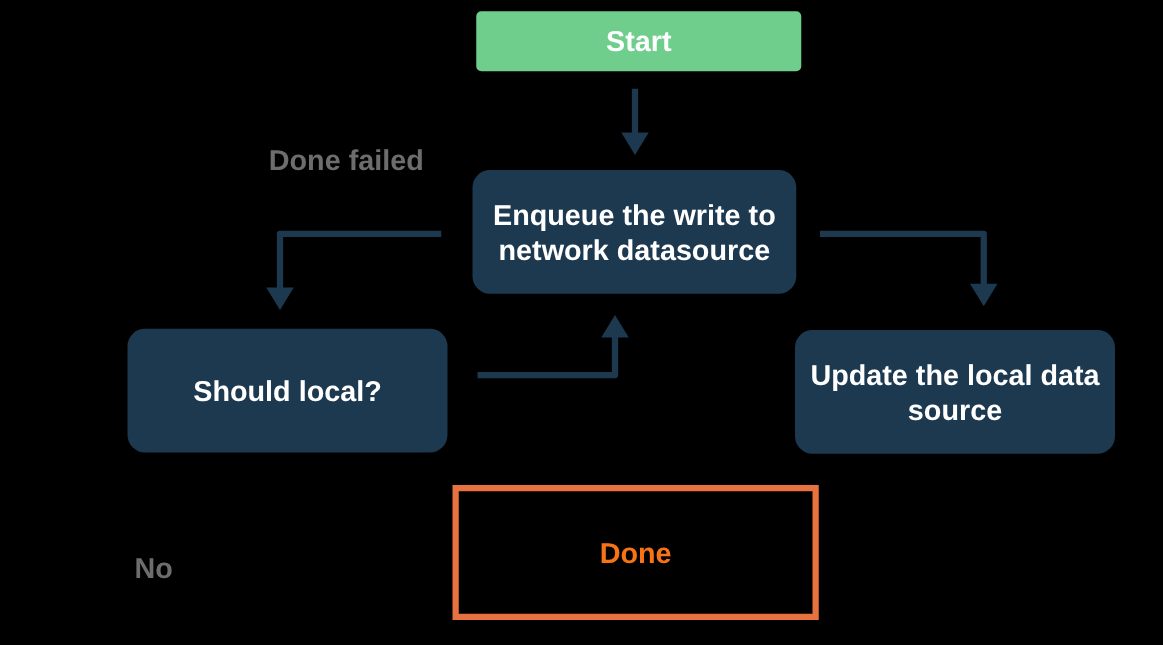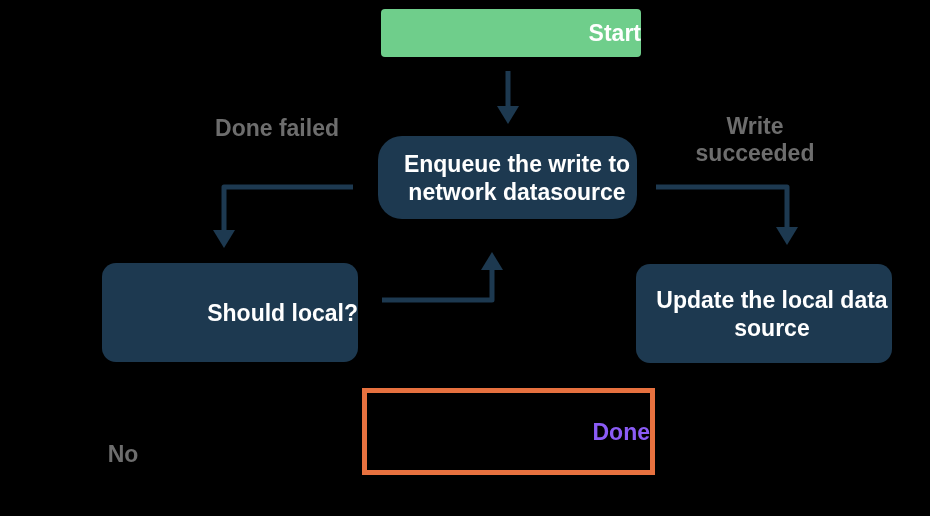--- a/index.html
+++ b/index.html
@@ -19,61 +19,61 @@
     position: absolute;
     left: 0;
     top: 0;
     width: 930px;
     height: 516px;
   }
   .node {
     position: absolute;
     display: flex;
     align-items: center;
-    justify-content: flex-end;
+    justify-content: center;
     text-align: center;
     font-weight: 700;
     font-size: 23px;
     line-height: 28px;
     color: #ffffff;
     box-sizing: border-box;
   }
   .node .label-inner {
     max-width: 240px;
   }
   .node-start {
     left: 381px; top: 9px;
     width: 260px; height: 48px;
     background: #6FCE8B;
     border-radius: 4px;
   }
   .node-enqueue {
     left: 378px; top: 136px;
-    width: 259px; height: 83px;
+    width: 259px; height: 99px;
     background: #1D3950;
-    border-radius: 24px;
+    border-radius: 14px;
   }
   .node-should-retry {
     left: 102px; top: 263px;
     width: 256px; height: 99px;
     background: #1D3950;
     border-radius: 14px;
   }
   .node-update-local {
     left: 636px; top: 264px;
     width: 256px; height: 99px;
     background: #1D3950;
     border-radius: 14px;
   }
   .node-done {
     left: 362px; top: 388px;
-    width: 293px; height: 87px;
+    width: 293px; height: 108px;
     background: transparent;
     border: 5px solid #E7713F;
-    color: #8b5cf6;
+    color: #f97316;
     border-radius: 0;
   }
   .edge-label {
     position: absolute;
     font-weight: 700;
     font-size: 23px;
     line-height: 27px;
     color: #6D6D6D;
     text-align: center;
   }
@@ -117,18 +117,17 @@
   <div class="node node-update-local">
     <span class="label-inner">Update the local data source</span>
   </div>
 
   <div class="node node-done">
     <span class="label-inner">Done</span>
   </div>
 
   <div class="edge-label edge-label-write-failed">Done failed</div>
 
-  <div class="edge-label edge-label-write-succeeded">Write succeeded</div>
 
 
   <div class="edge-label edge-label-no">No</div>
 
 </div>
 
 </body></html>

